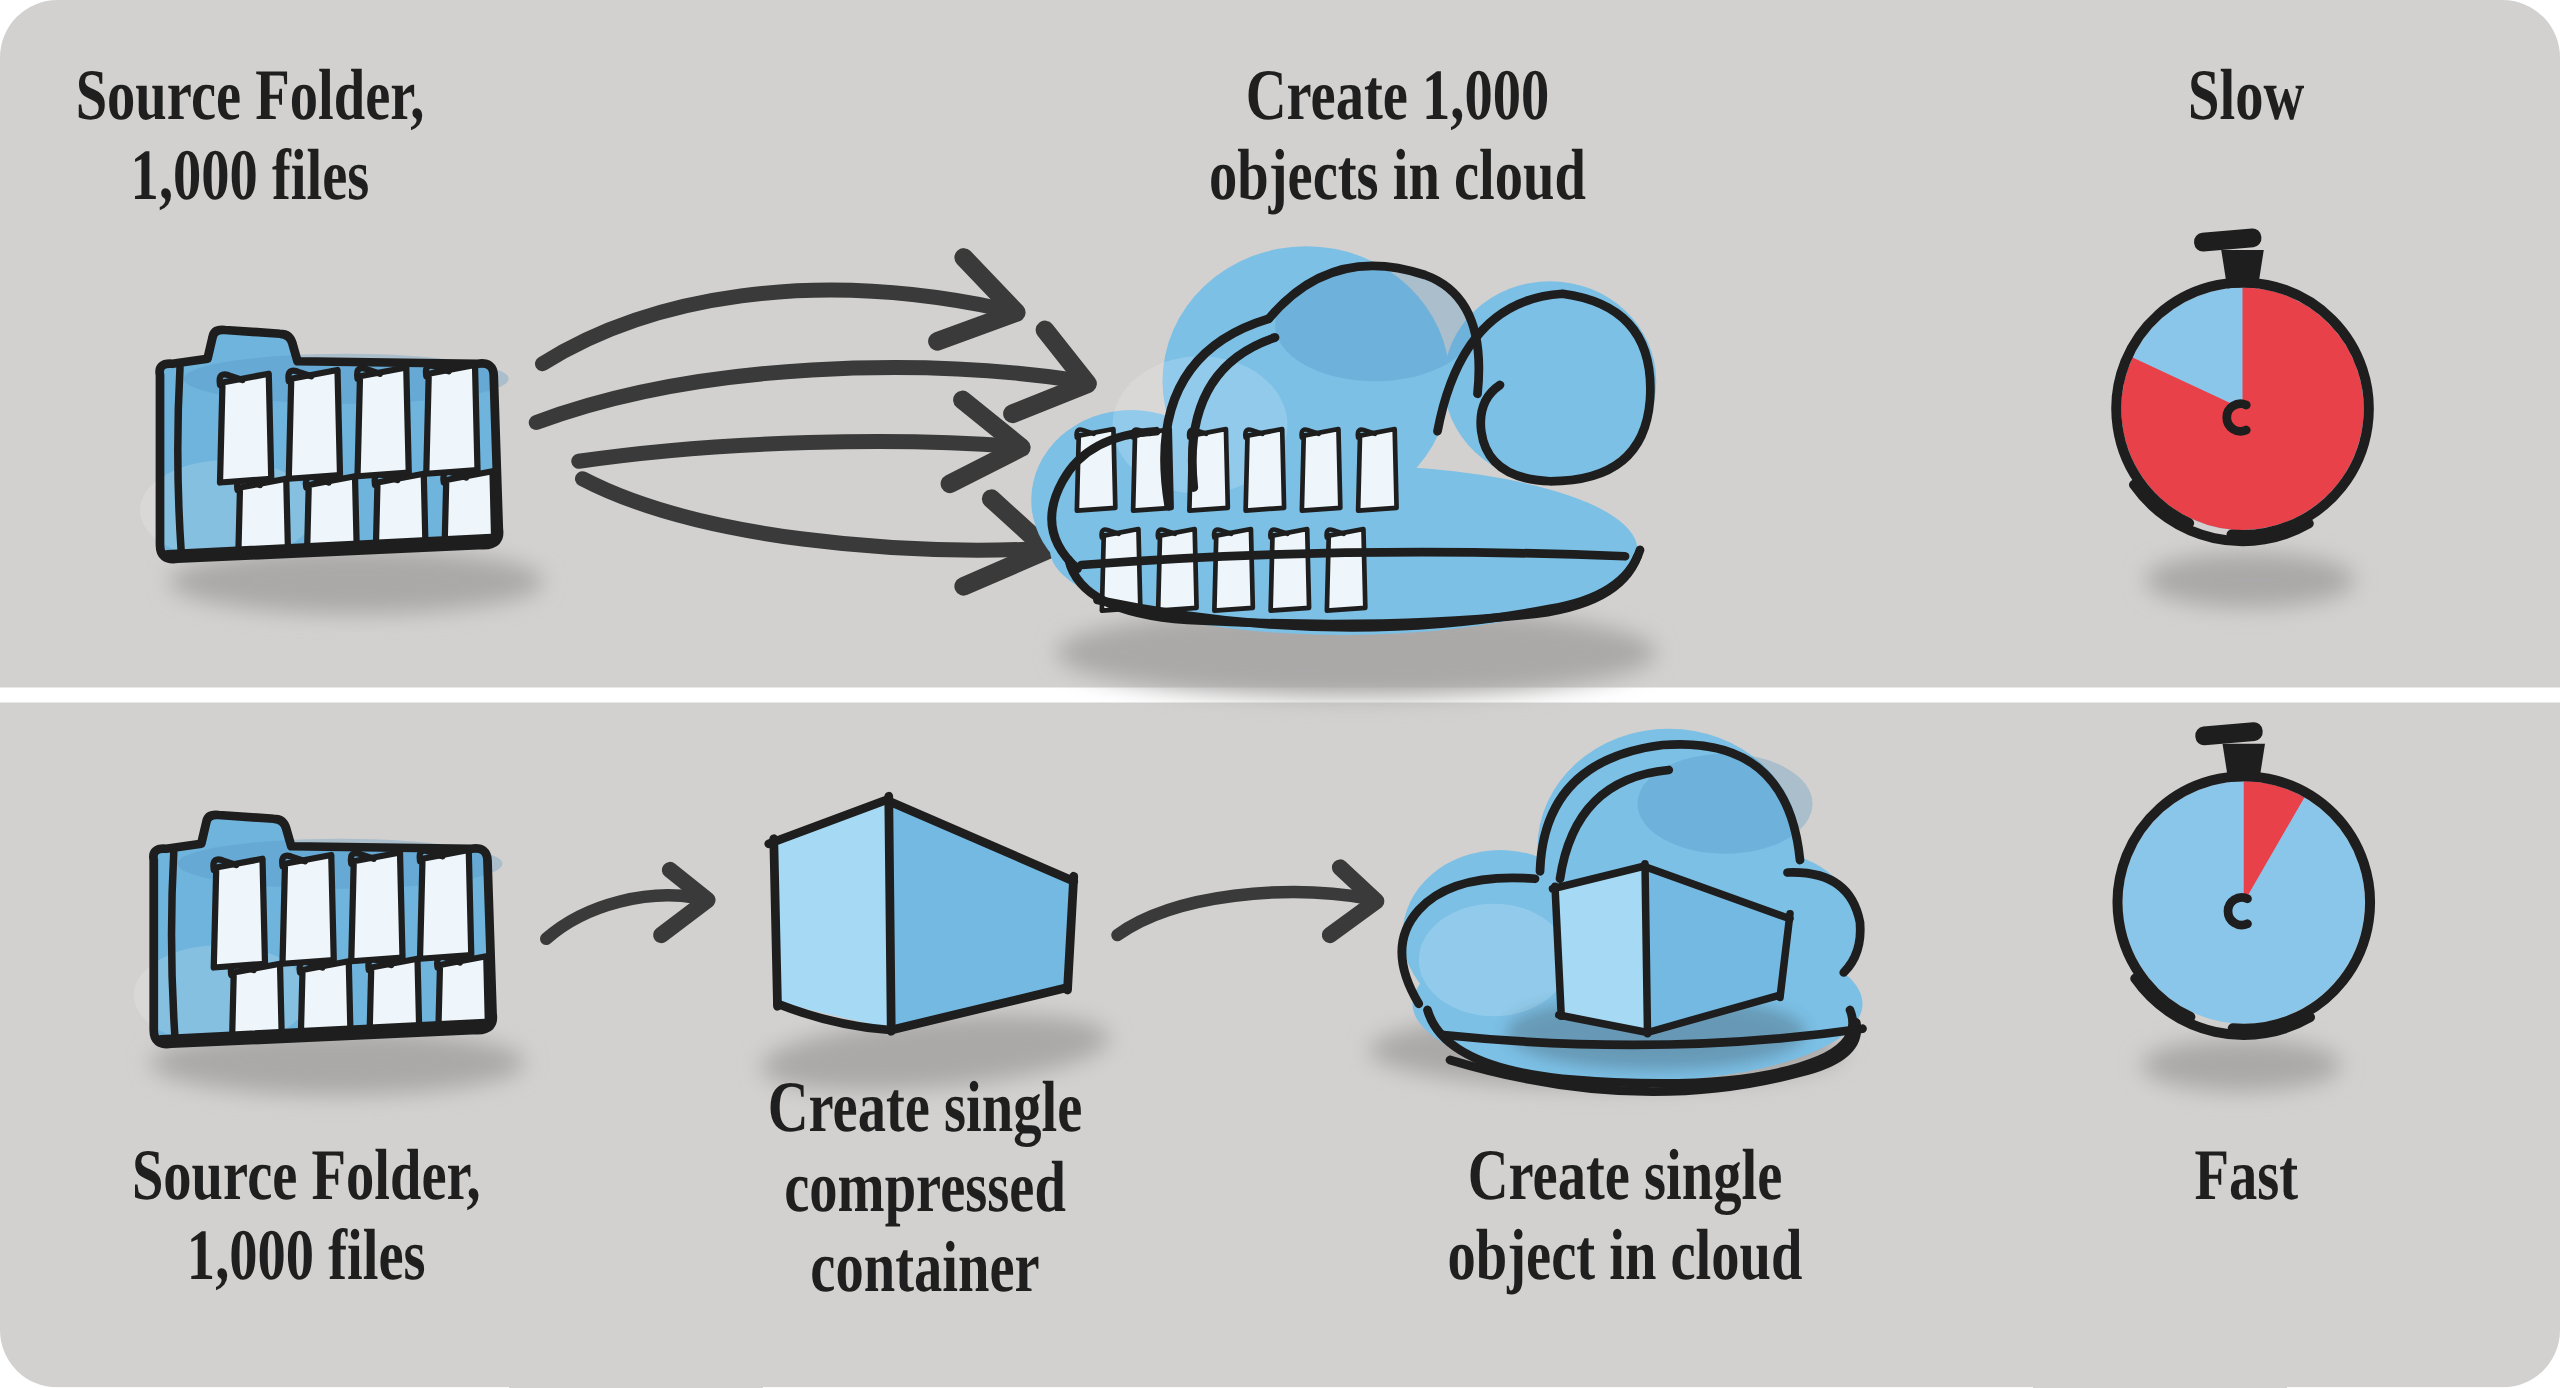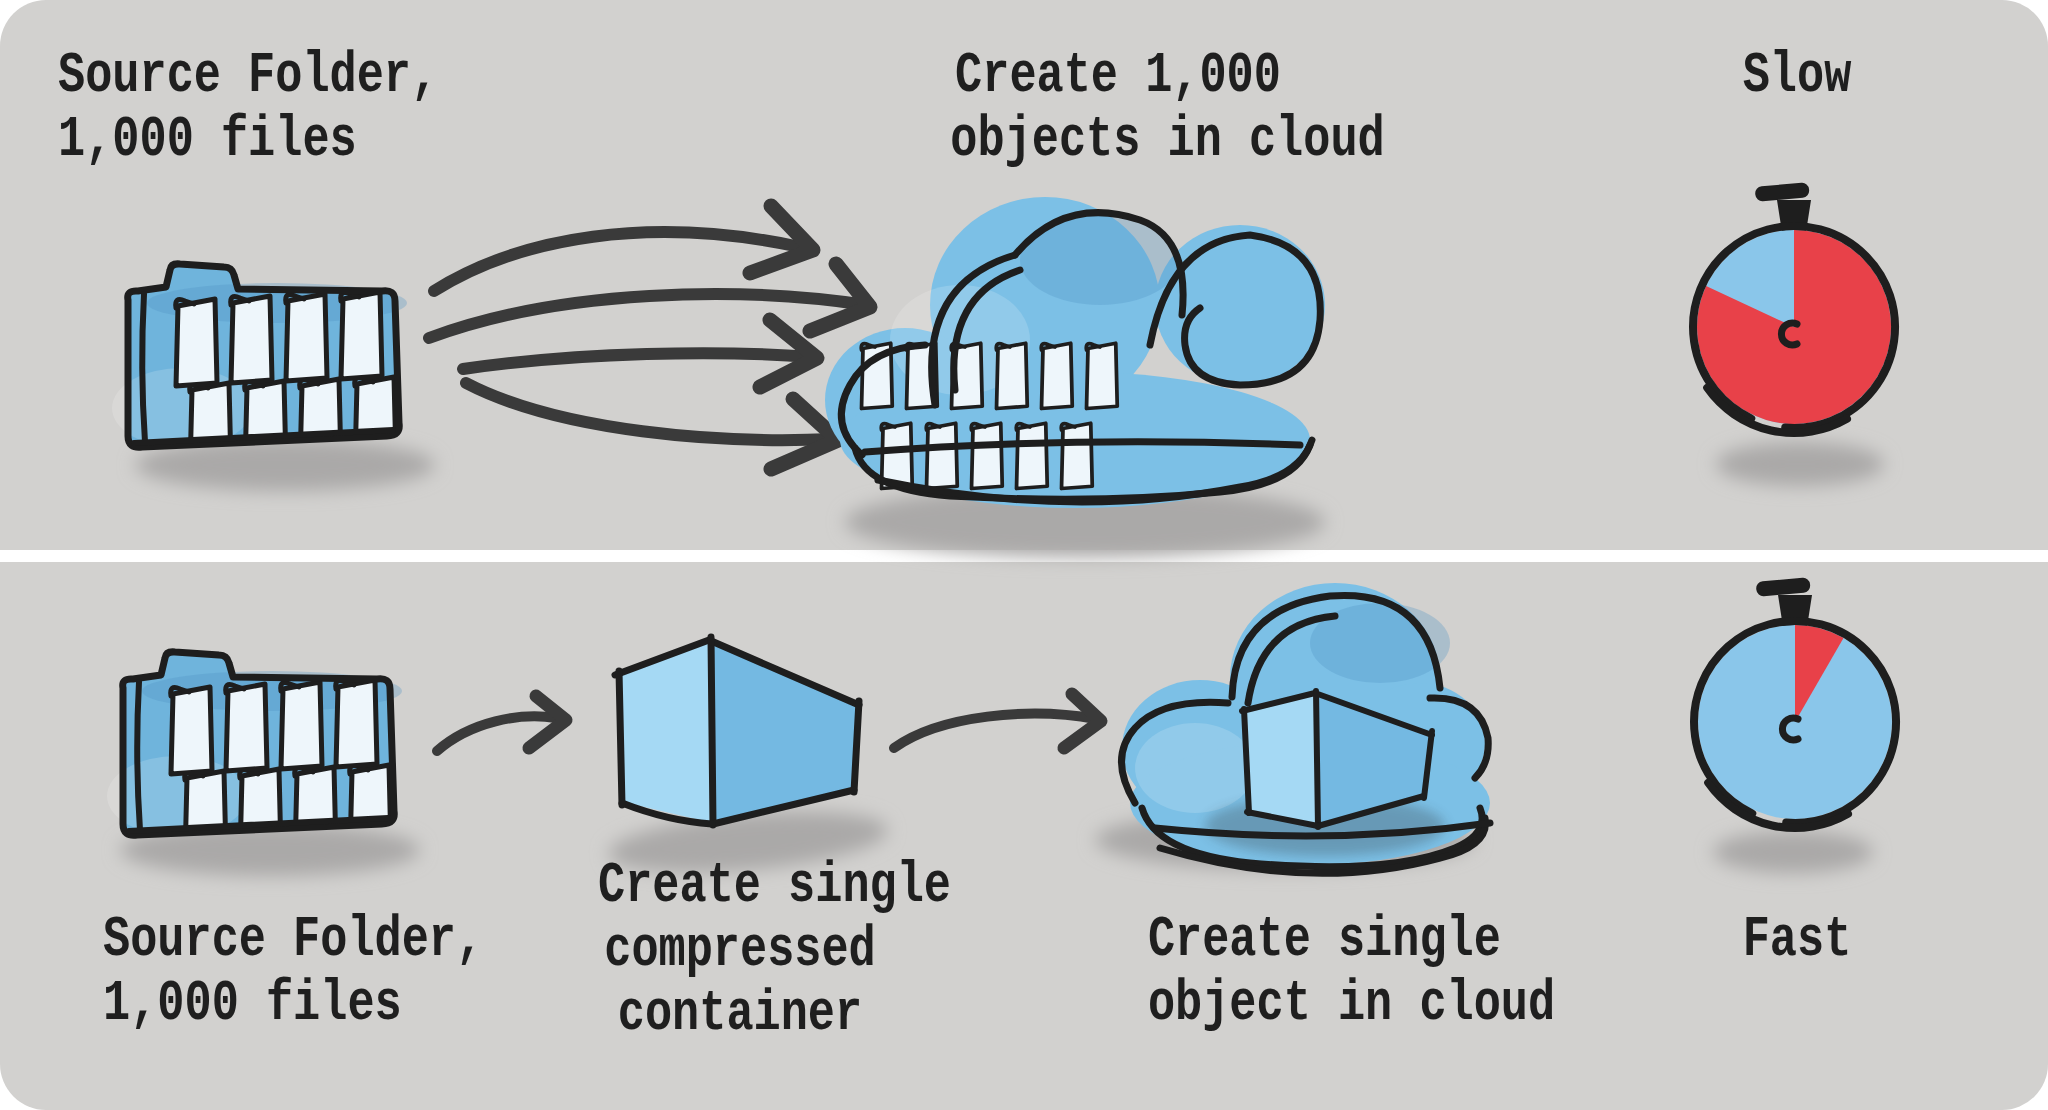--- a/index.html
+++ b/index.html
@@ -1,19 +1,19 @@
 <!DOCTYPE html>
 <html style="--background: #ffffff; --panel: #d2d1cf; --ink: #1e1e1e; --arrow: #3a3a3a; --text: #1f1f1f; --blue: #6fb4dc; --blue-cloud: #7cc0e6; --blue-xlight: #a5d9f4; --blue-mid: #74b9e2; --blue-dark: #4f93c4; --doc: #eef6fb; --red: #e84149; --watch-blue: #8ac6ea; --shadow: #aaa9a8;"><head>
 <meta charset="utf-8">
 <style>
   html,body { margin:0; padding:0; background:#ffffff; }
   .stage {
     position:relative; width:2048px; height:1110px;
     background: var(--background,#fff);
-    font-family:Liberation Mono, monospace;
+    font-family:Liberation Serif, serif;
     overflow:hidden;
   }
   .panel { position:absolute; left:0; width:2048px; background:var(--panel,#d2d1cf); }
   .panel-top    { top:0;    height:550px; border-radius:46px 46px 0 0; }
   .panel-bottom { top:562px; height:548px; border-radius:0 0 46px 46px; }
 
   svg.art { position:absolute; left:0; top:0; width:2048px; height:1110px; }
 
   .lbl {
     position:absolute; color:var(--text,#1f1f1f);

